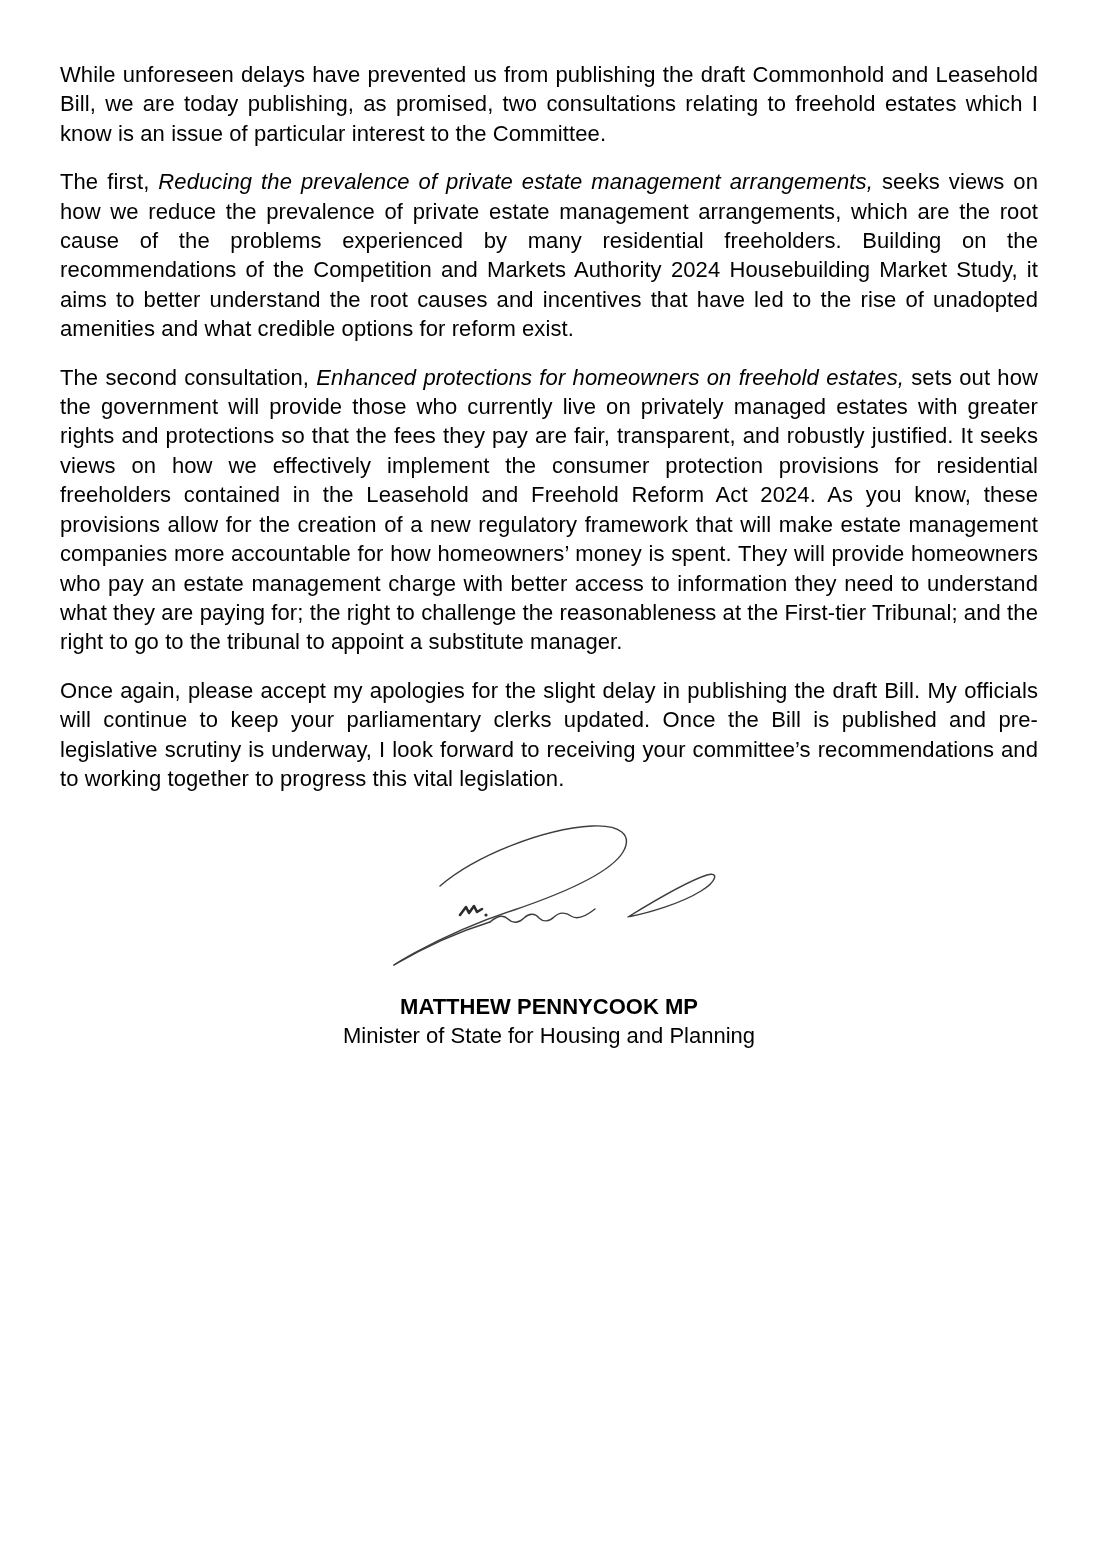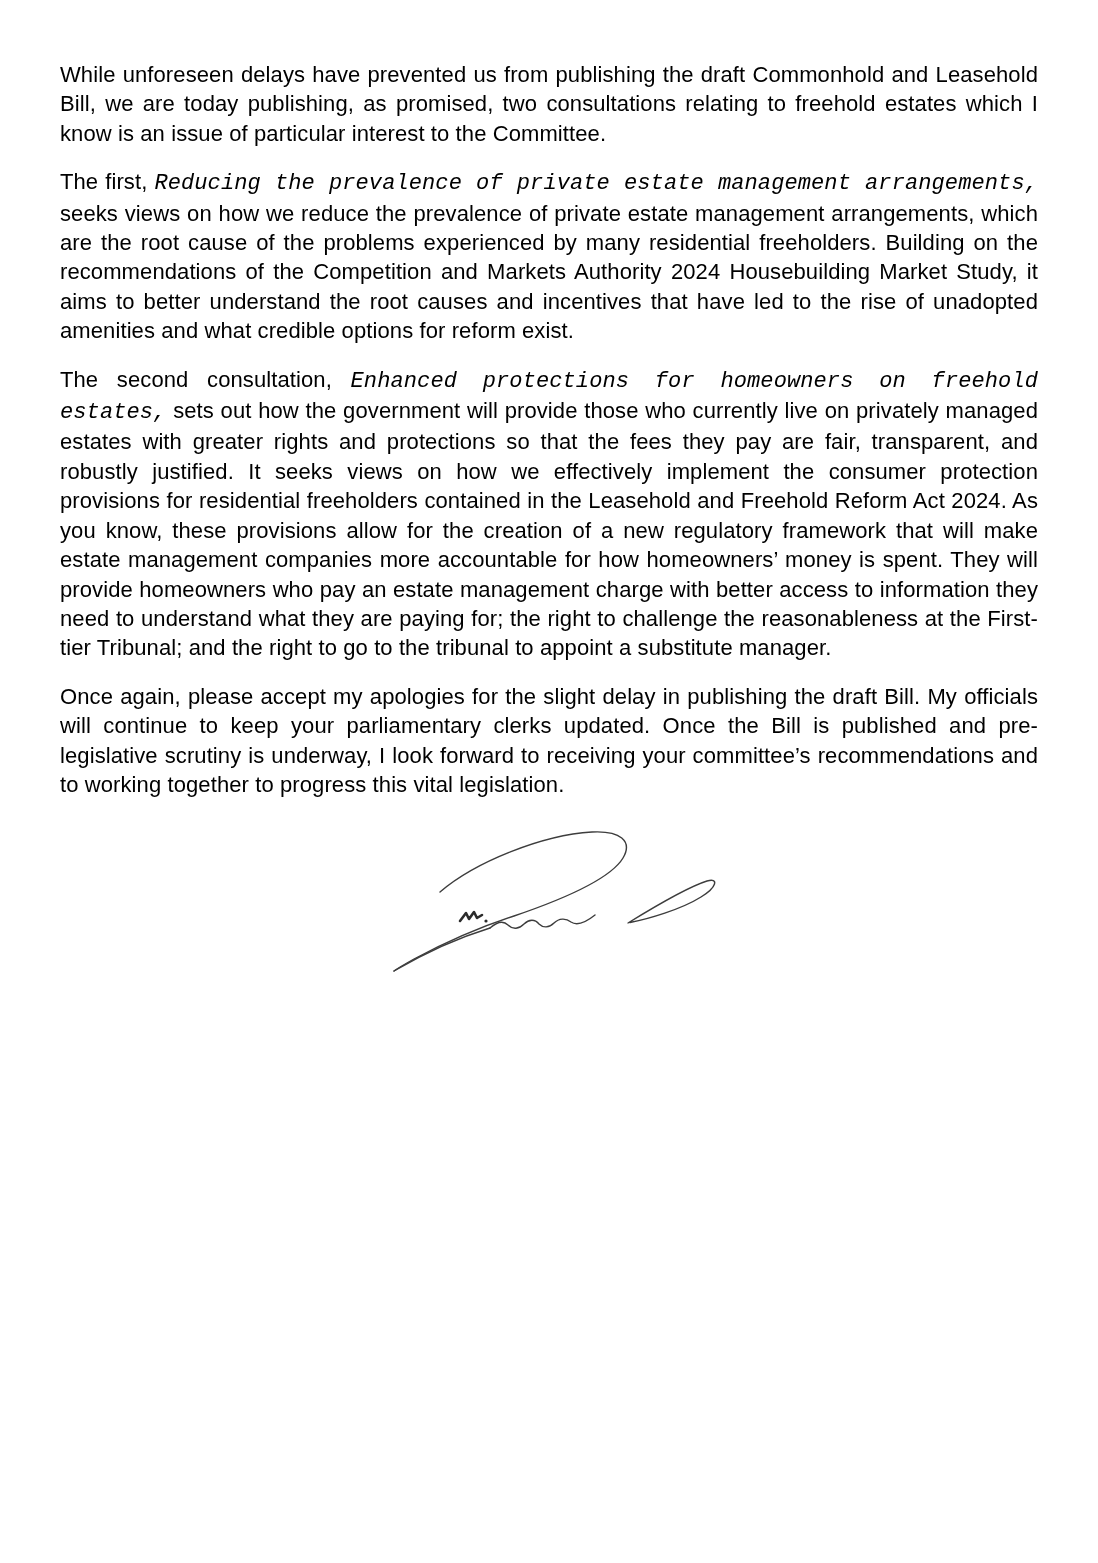--- a/index.html
+++ b/index.html
@@ -21,21 +21,20 @@
   }
   .para {
     font-size: 22px;
     line-height: 29.4px;
     text-align: justify;
     margin: 0 0 19px 0;
     letter-spacing: 0.1px;
   }
   .italic {
     font-style: italic;
-    font-family: Liberation Mono, monospace;
   }
   .closing {
     font-size: 22px;
     text-align: center;
     margin: 49px 0 0 0;
   }
   .signature-wrap {
     width: 330px;
     margin: 12px auto 0 auto;
     position: relative;
@@ -97,15 +96,19 @@
         <path d="M 70,103 l 6,-8 l 3,6 l 5,-7 l 3,6 l 5,-3" stroke="#2b2b2b" stroke-width="2.6" stroke-linecap="round" stroke-linejoin="round" fill="none"></path>
         <circle cx="96" cy="103" r="1.6" fill="#2b2b2b"></circle>
 
         <path d="M 238,105
                  C 264,89 301,68 317,63
                  C 329,59.5 327,69 311,79
                  C 291,91.5 258,101 240,104.5" stroke="#3d3d3d" stroke-width="1.4" stroke-linecap="round" fill="none"></path>
       </svg>
     </div>
 
+    <div class="signatory">
+      <div class="signatory-name">MATTHEW PENNYCOOK MP</div>
+      <div class="signatory-title">Minister of State for Housing and Planning</div>
+    </div>
 
   </div>
 </div>
 
 </body></html>

